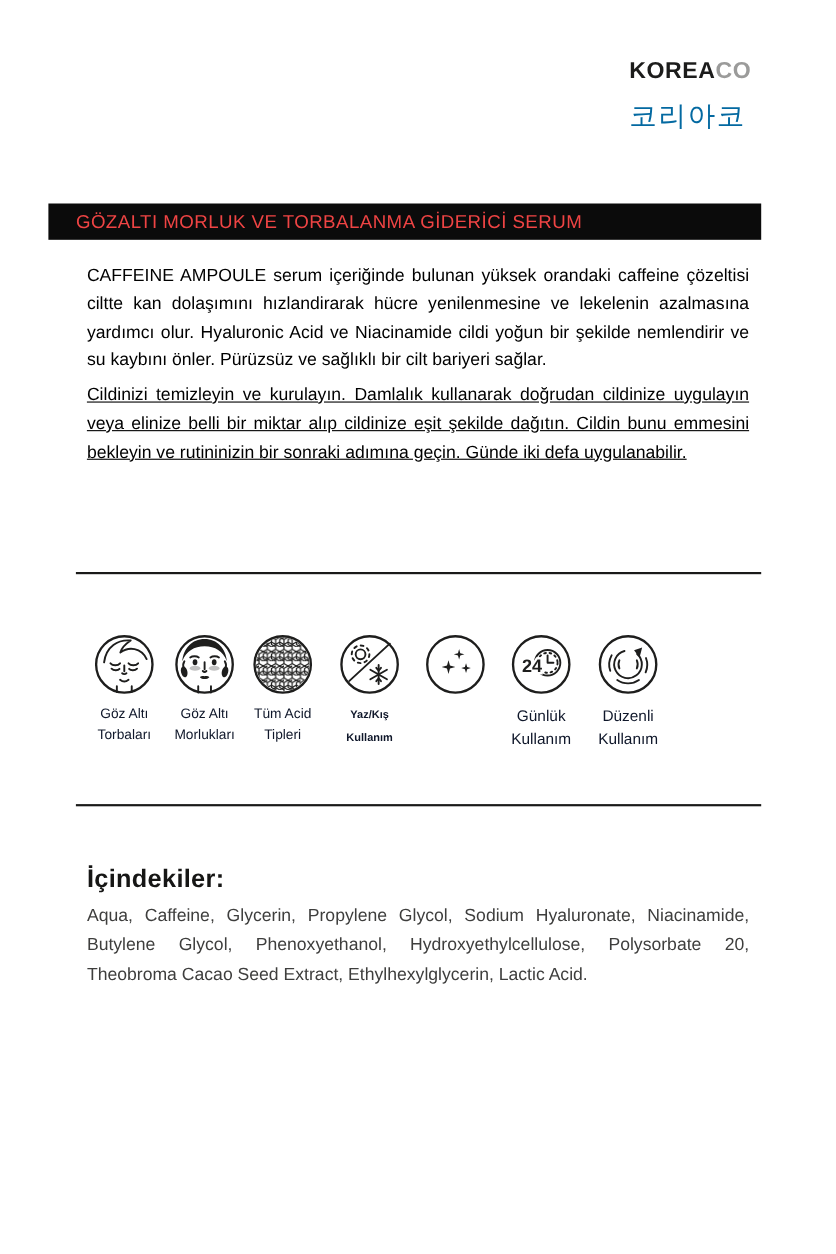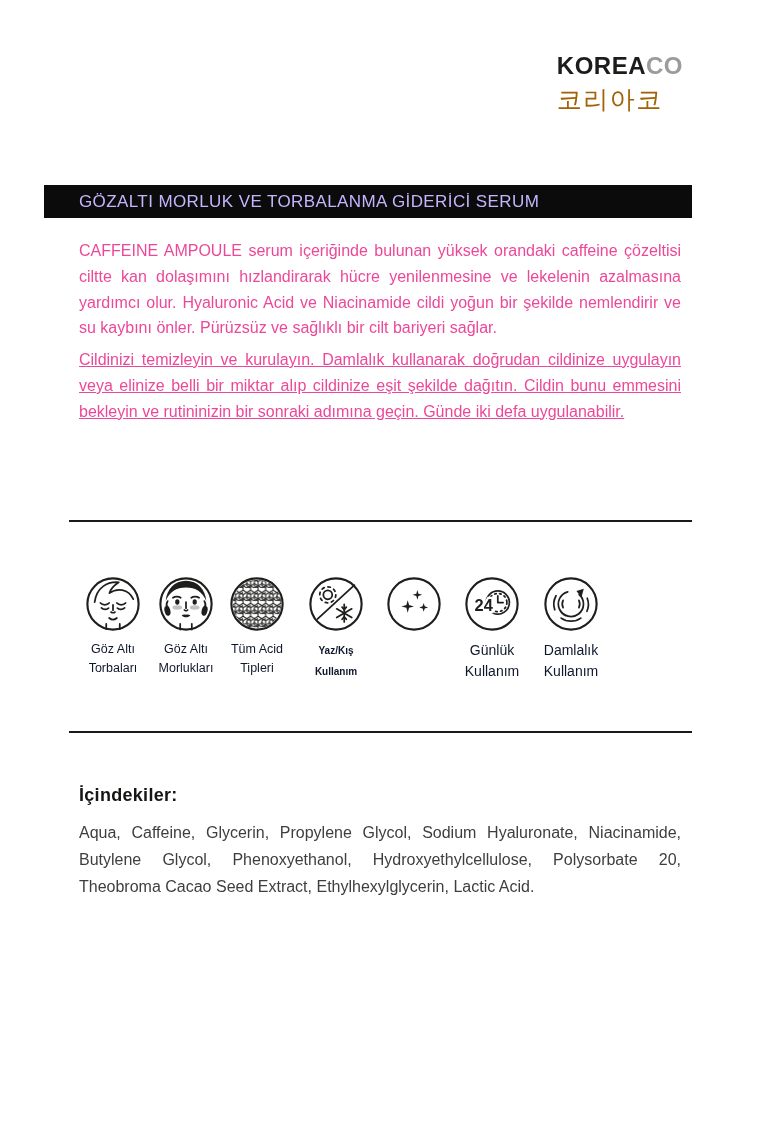--- a/index.html
+++ b/index.html
@@ -7,47 +7,47 @@
     position:relative;
     width:760px;height:1140px;
     background:#ffffff;
     margin:0 auto;
     font-family:"Liberation Sans", sans-serif;
     overflow:hidden;
   }
   .abs{position:absolute;}
   
   .logo{right:77px;top:54px;text-align:left;line-height:1;}
-  .logo-latin{font-size:24px;font-weight:bold;letter-spacing:.5px;color:#1c1c1b;white-space:nowrap;text-align:center;}
+  .logo-latin{font-size:21px;font-weight:bold;letter-spacing:.5px;color:#1c1c1b;white-space:nowrap;text-align:center;}
   .logo-latin .co{color:#9b9b9a;}
-  .logo-kr{font-size:25px;color:#a16207;margin-top:9px;letter-spacing:1.5px;white-space:nowrap;}
+  .logo-kr{font-size:25px;color:#0369a1;margin-top:19px;letter-spacing:1.5px;white-space:nowrap;}
   
   .title{left:78px;top:138px;font-size:25px;font-weight:bold;letter-spacing:.5px;color:#141413;white-space:nowrap;}
   .banner{
     left:44px;top:185px;width:648px;height:33px;box-sizing:border-box;
-    background:#0b0b0b;color:#c4b5fd;font-size:17px;line-height:33px;
-    padding-left:35px;letter-spacing:.4px;white-space:nowrap;
+    background:#0b0b0b;color:#ef4444;font-size:17px;line-height:33px;
+    padding-left:25px;letter-spacing:.4px;white-space:nowrap;
   }
   
-  .para{width:602px;font-size:16px;line-height:25.8px;text-align:justify;color:#ec4899;}
+  .para{width:602px;font-size:16px;line-height:25.8px;text-align:justify;color:#000000;}
   .para1{left:79px;top:238px;}
   .para2{left:79px;top:347px;text-decoration:underline;}
   .divider{left:69px;width:623px;height:2px;background:#1a1a19;}
   .d1{top:520px;}
   .d2{top:731px;}
   
   .feature{top:575px;width:84px;text-align:center;}
   .feature .icon-wrap{height:58px;}
   .feature svg{display:block;margin:0 auto;}
   .feature .lbl{margin-top:7px;color:#0f172a;}
   .f-small .lbl{font-size:12.5px;line-height:19px;}
   .f-large .lbl{font-size:10px;line-height:21px;font-weight:bold;}
   .f-med .lbl{font-size:14px;line-height:20.5px;}
   
-  .ing-heading{left:79px;top:785px;font-size:18px;font-weight:bold;color:#161615;letter-spacing:.3px;}
+  .ing-heading{left:79px;top:785px;font-size:23px;font-weight:bold;color:#161615;letter-spacing:.3px;}
   .ing-text{left:79px;top:819px;width:602px;font-size:16px;line-height:27px;text-align:justify;color:#3e3e3d;}
   .ic{stroke:#1e1e1d;fill:none;stroke-width:2.2;stroke-linecap:round;stroke-linejoin:round;}
   .ic-thin{stroke:#1e1e1d;fill:none;stroke-width:1.8;stroke-linecap:round;stroke-linejoin:round;}
   .ic-fill{fill:#1e1e1d;stroke:none;}
 </style>
 </head>
 <body>
 
 <div class="page">
 
@@ -187,21 +187,21 @@
         <path class="ic-thin" d="M26.6 17.4 A13 13 0 1 0 38.5 20.2" stroke-width="2"></path>
         <path class="ic-fill" d="M43.2 14.2 L35.6 16.6 L40.8 23.4 Z"></path>
         <path class="ic-thin" d="M13.2 36 A17.8 17.8 0 0 1 14.5 21.5" stroke-width="1.7"></path>
         <path class="ic-thin" d="M46.8 24 A17.8 17.8 0 0 1 46.5 37.5" stroke-width="1.7"></path>
         <path class="ic-thin" d="M19.8 44.6 A17.8 17.8 0 0 0 40.2 44.6" stroke-width="1.7"></path>
         <path class="ic-thin" d="M21.8 33.8 A9 9 0 0 1 21.8 26.2" stroke-width="1.7"></path>
         <path class="ic-thin" d="M38.2 26.2 A9 9 0 0 1 38.2 33.8" stroke-width="1.7"></path>
       </svg>
     </div>
     <div class="lbl">
-      <div>Damlalık</div>
+      <div>Düzenli</div>
       <div>Kullanım</div>
     </div>
   </div>
 
   <div class="abs divider d2"></div>
 
   <div class="abs ing-heading">İçindekiler:</div>
   <div class="abs ing-text">Aqua, Caffeine, Glycerin, Propylene Glycol, Sodium Hyaluronate, Niacinamide, Butylene Glycol, Phenoxyethanol, Hydroxyethylcellulose, Polysorbate 20, Theobroma Cacao Seed Extract, Ethylhexylglycerin, Lactic Acid.</div>
 
 </div>

